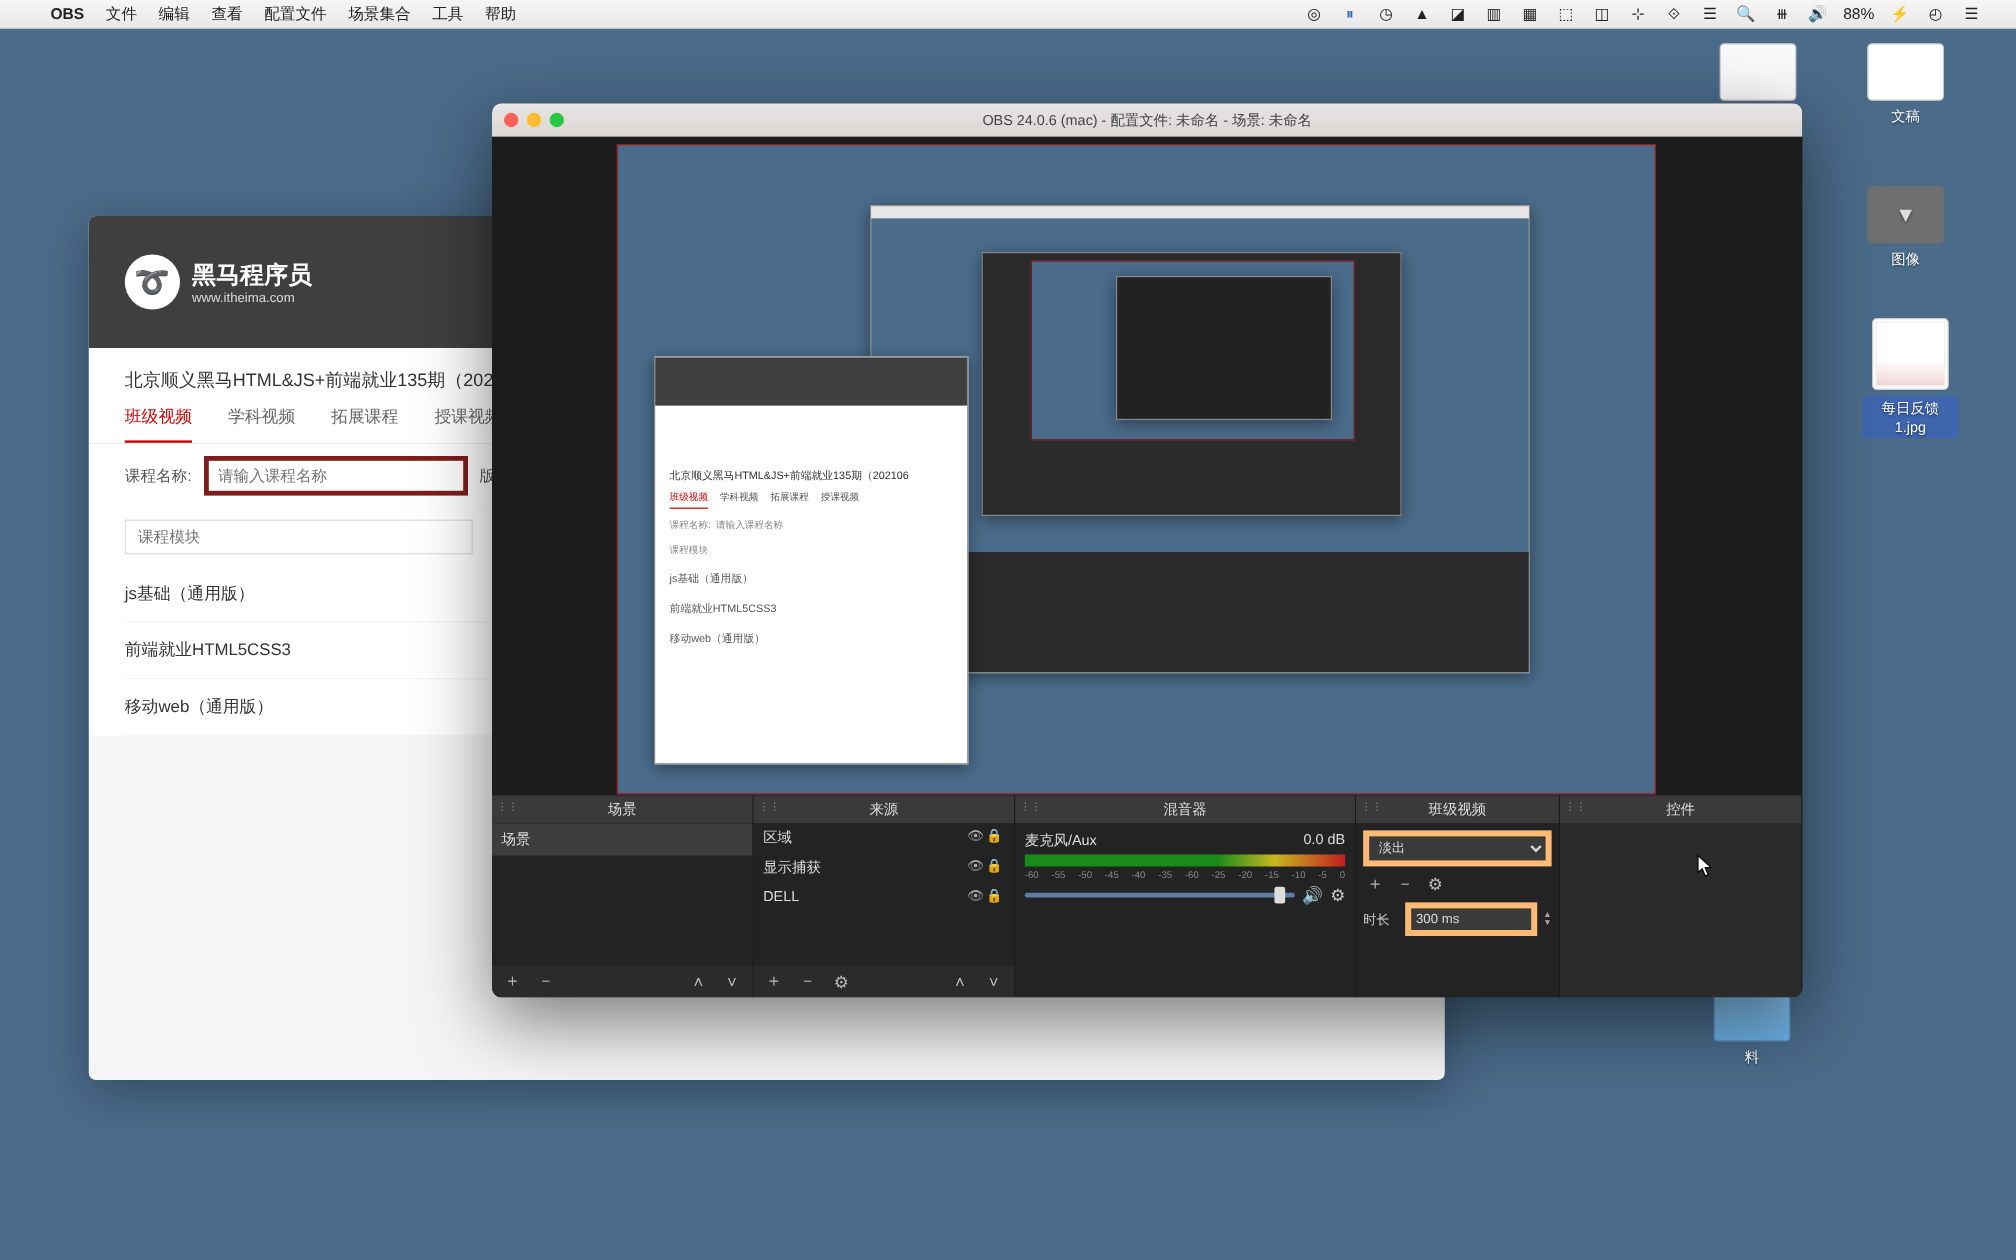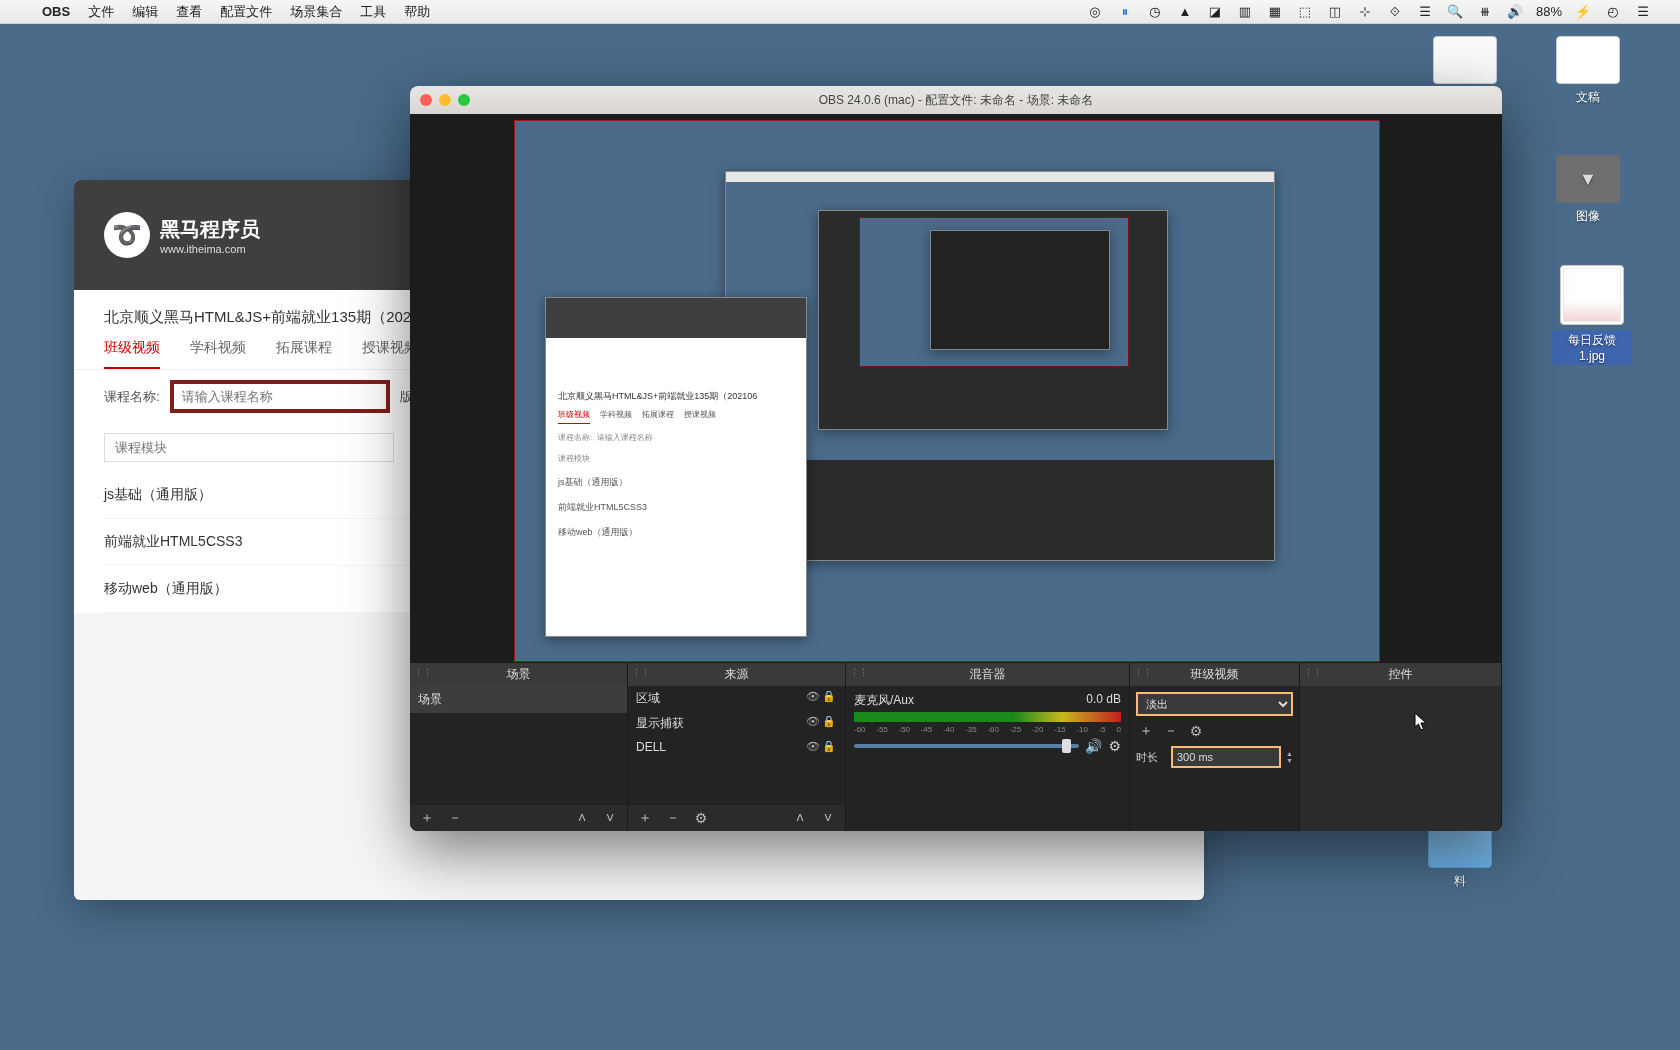--- a/index.html
+++ b/index.html
@@ -64,21 +64,21 @@
 .mixer .dbody { padding:6px 8px; }
 .mixer .mname { display:flex; justify-content:space-between; font-size:12px; color:#ddd; margin-bottom:3px;}
 .mixer .meter { height:10px; background:linear-gradient(90deg,#1a8a1a 0%,#1a8a1a 60%,#c7b81f 78%,#c21f1f 100%); border-radius:1px; position:relative; margin-bottom:3px;}
 .mixer .ticks { display:flex; justify-content:space-between; font-size:8px; color:#888; margin-bottom:4px;}
 .mixer .slider { display:flex; align-items:center; gap:6px;}
 .mixer .slider .bar { flex:1; height:4px; background:#5a7ea8; position:relative; border-radius:2px;}
 .mixer .slider .knob { position:absolute; right:8px; top:-5px; width:9px; height:14px; background:#ddd; border-radius:2px;}
 .mixer .slider .spk, .mixer .slider .gear { color:#ccc; font-size:14px; cursor:pointer;}
 .trans { width:170px; }
 .trans .dbody { padding:6px; }
-.trans select, .trans input { width:100%; background:#3a3a3a; color:#ddd; border:2px solid #fdba74; font-size:11px; padding:3px 4px;}
+.trans select, .trans input { width:100%; background:#3a3a3a; color:#ddd; border:5px solid #fdba74; font-size:11px; padding:3px 4px;}
 .trans .trow{ display:flex; gap:5px; align-items:center; margin-top:6px;}
 .trans .trow .tb { width:20px; text-align:center; color:#bbb; cursor:pointer; font-size:14px;}
 .trans .lbl{font-size:11px;color:#ccc;flex:0 0 30px;}
 .ctrls { flex:1; }
 .ctrls .dbody { padding:4px; display:flex; flex-direction:column; gap:3px;}
 .ctrls .cbtn { background:#3e3e3e; color:#ddd; text-align:center; padding:5px 0; font-size:12px; border:1px solid #222; cursor:pointer;}
 
 .cursor { position:absolute; width:14px; height:20px; pointer-events:none; z-index:2000;}
 .cursor svg{width:100%;height:100%;}
 

